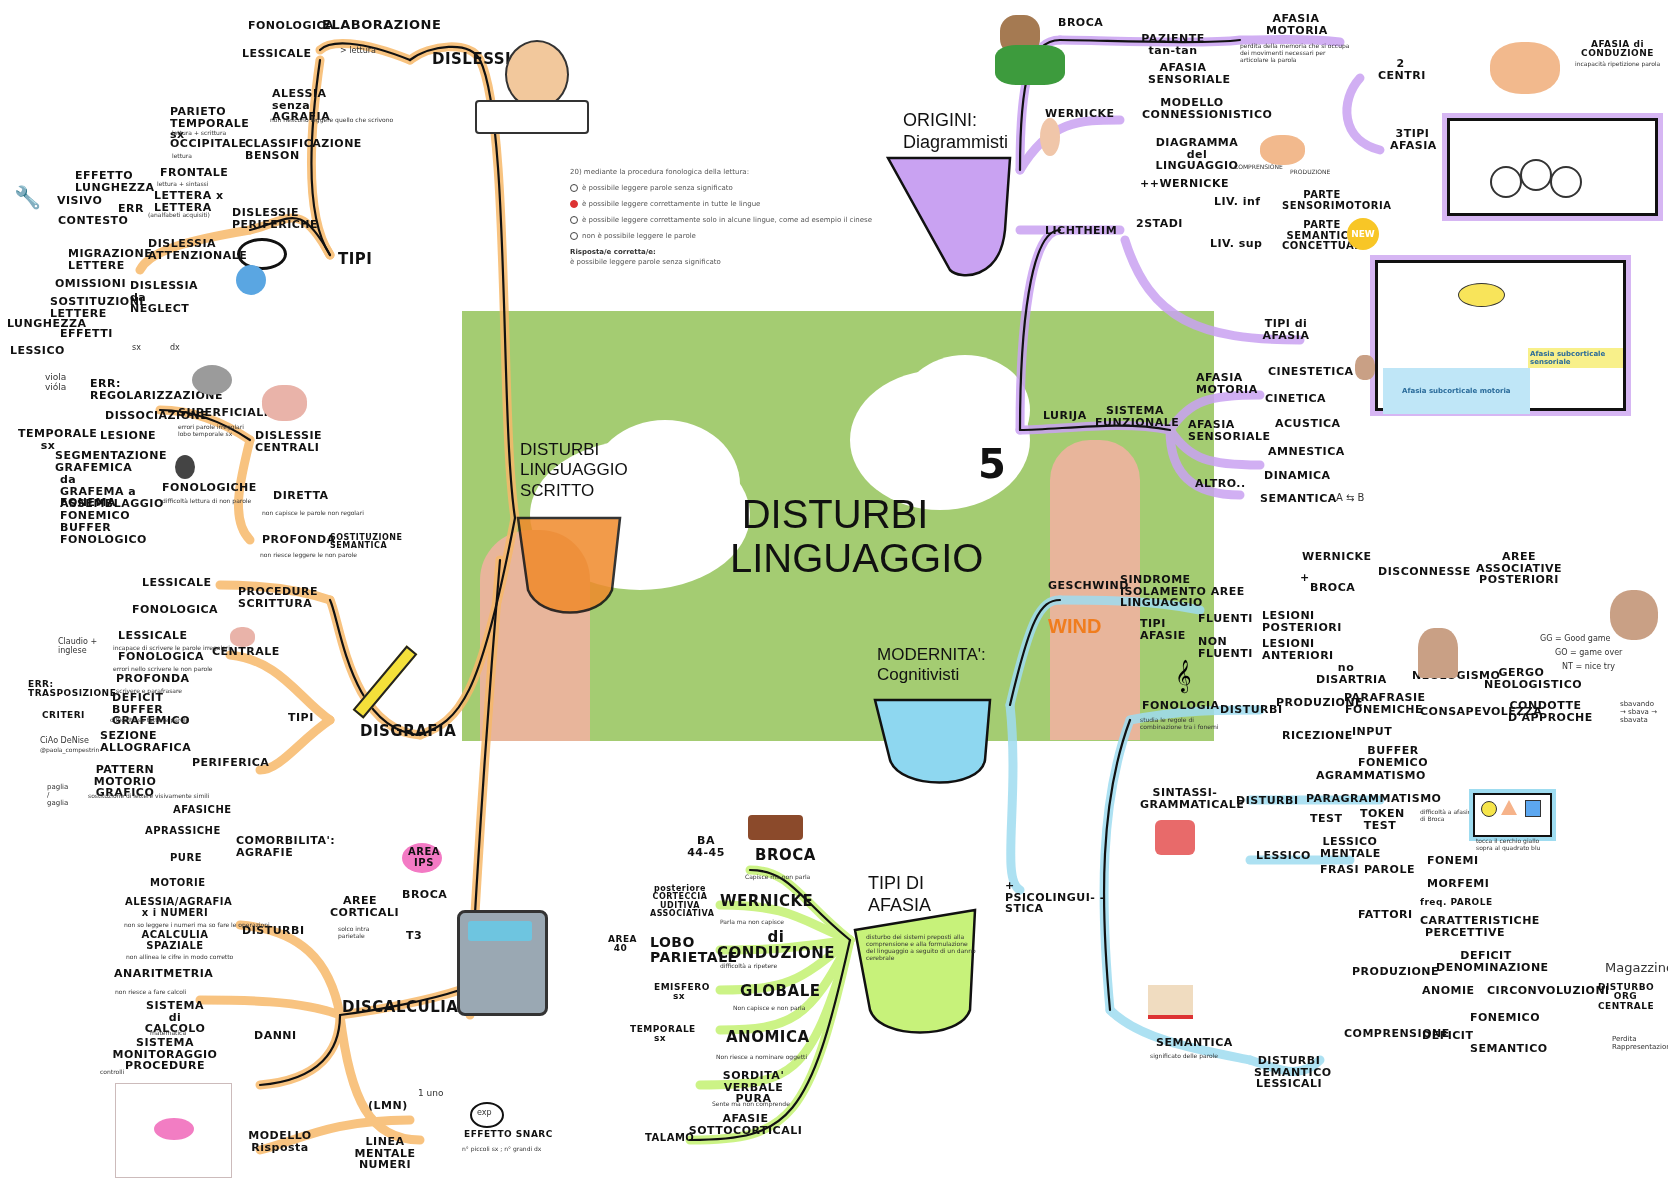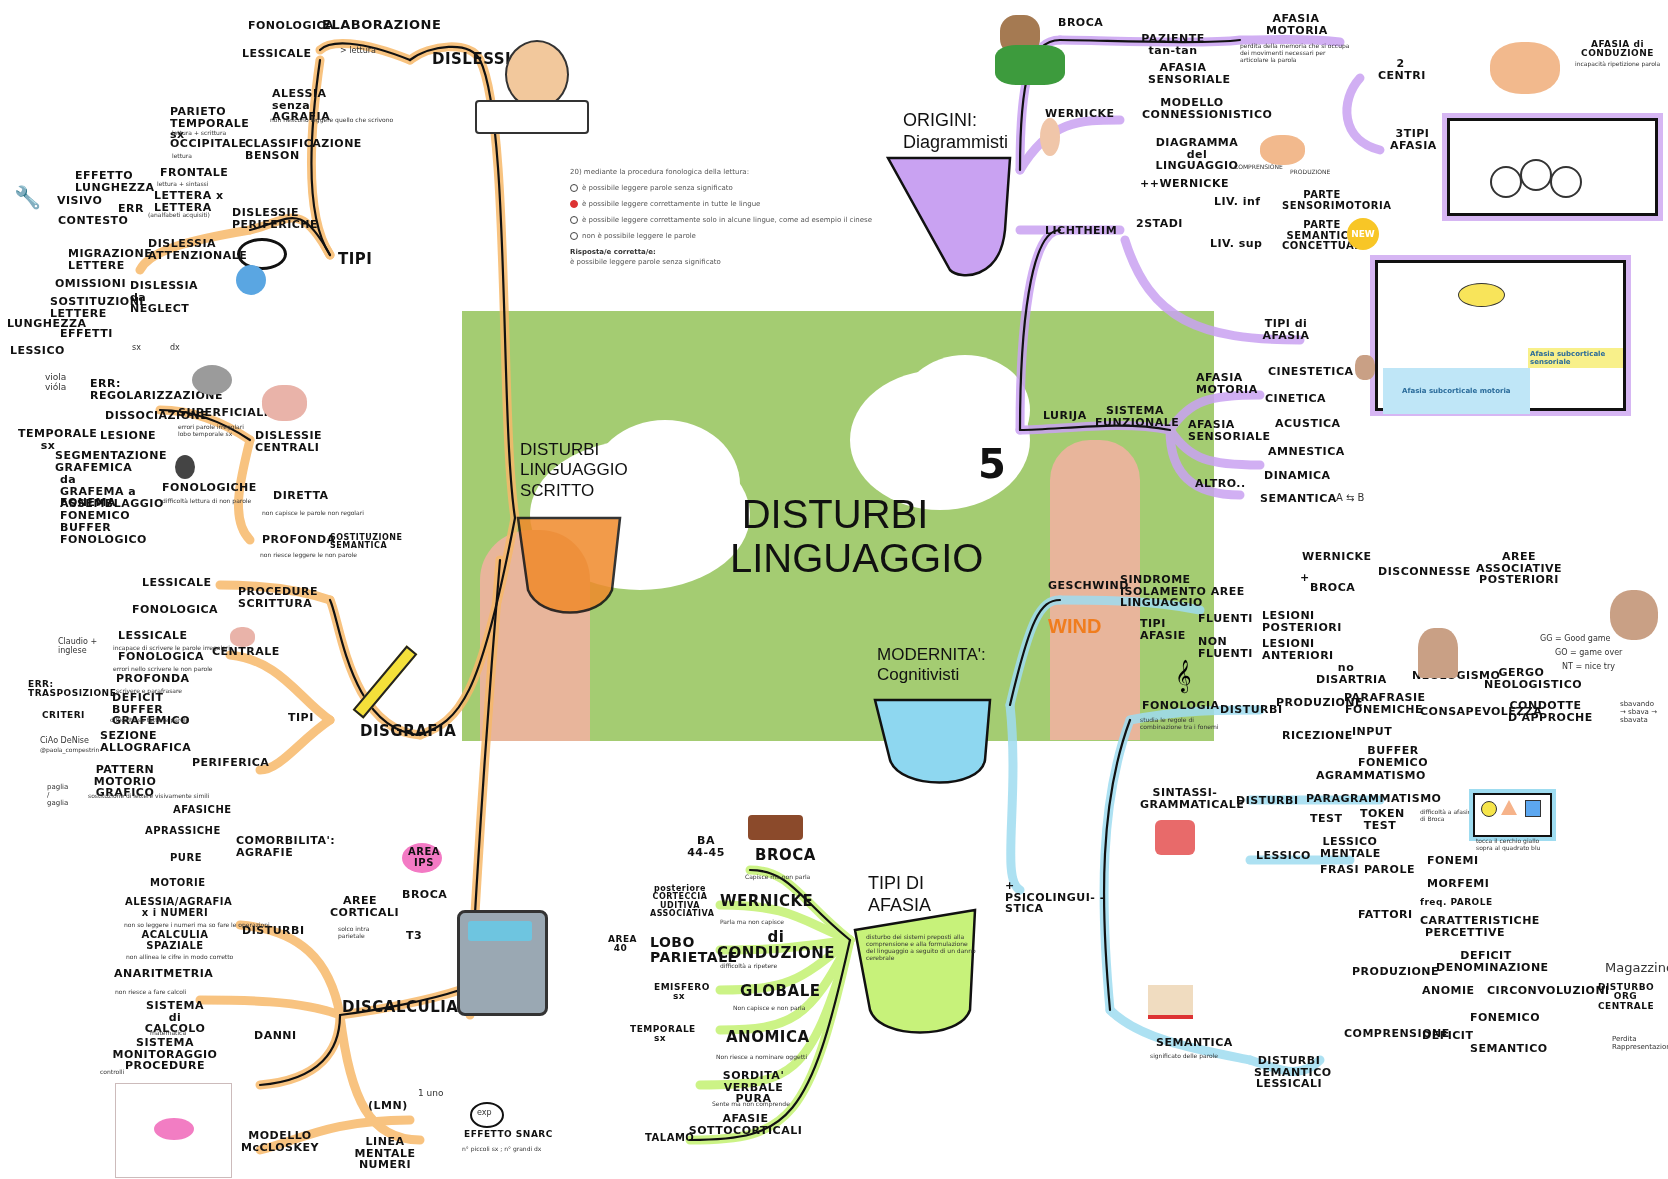--- a/index.html
+++ b/index.html
@@ -236,21 +236,21 @@
   <div class="tiny" style="left:124px;top:921px;">non so leggere i numeri ma so fare le operazioni</div>
   <div class="hand" style="left:140px;top:930px;font-size:10px;width:70px;white-space:normal;text-align:center;">ACALCULIA SPAZIALE</div>
   <div class="tiny" style="left:126px;top:953px;">non allinea le cifre in modo corretto</div>
   <div class="hand s" style="left:114px;top:968px;">ANARITMETRIA</div>
   <div class="tiny" style="left:115px;top:988px;">non riesce a fare calcoli</div>
   <div class="hand s" style="left:254px;top:1030px;">DANNI</div>
   <div class="hand s" style="left:140px;top:1000px;width:70px;white-space:normal;text-align:center;">SISTEMA di CALCOLO</div>
   <div class="tiny" style="left:150px;top:1029px;">matematica</div>
   <div class="hand s" style="left:85px;top:1037px;width:160px;white-space:normal;text-align:center;">SISTEMA MONITORAGGIO PROCEDURE</div>
   <div class="tiny" style="left:100px;top:1068px;">controlli</div>
-  <div class="hand s" style="left:240px;top:1130px;width:80px;white-space:normal;text-align:center;">MODELLO McCLOSKEY</div>
+  <div class="hand s" style="left:240px;top:1130px;width:80px;white-space:normal;text-align:center;">MODELLO Risposta</div>
   <div class="hand s" style="left:345px;top:1120px;width:80px;white-space:normal;text-align:center;margin-top:16px;">LINEA MENTALE NUMERI</div>
   <div class="hand s" style="left:368px;top:1100px;">(LMN)</div>
   <div class="tiny" style="left:418px;top:1088px;font-size:9px;">1 uno</div>
   <div style="position:absolute;left:470px;top:1102px;width:30px;height:22px;border:2px solid #111;border-radius:50%;"></div>
   <div class="tiny" style="left:477px;top:1108px;font-size:8px;">exp</div>
   <div class="hand" style="left:464px;top:1130px;font-size:9px;">EFFETTO SNARC</div>
   <div class="tiny" style="left:462px;top:1145px;">n° piccoli sx ; n° grandi dx</div>
 
   <div style="position:absolute;left:115px;top:1083px;width:115px;height:93px;border:1px solid #cbb;">
     <div style="position:absolute;left:38px;top:34px;width:40px;height:22px;background:#f27dc3;border-radius:50%;"></div>

